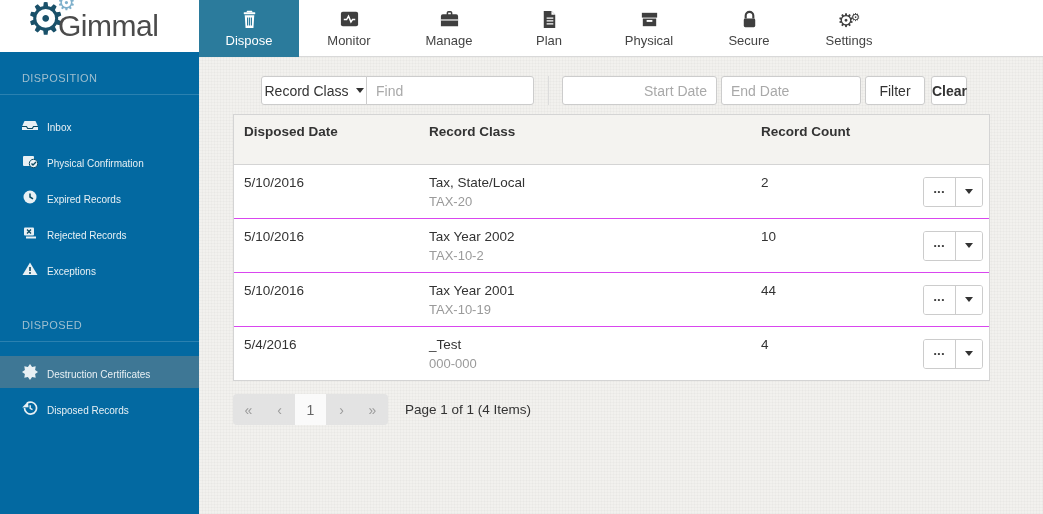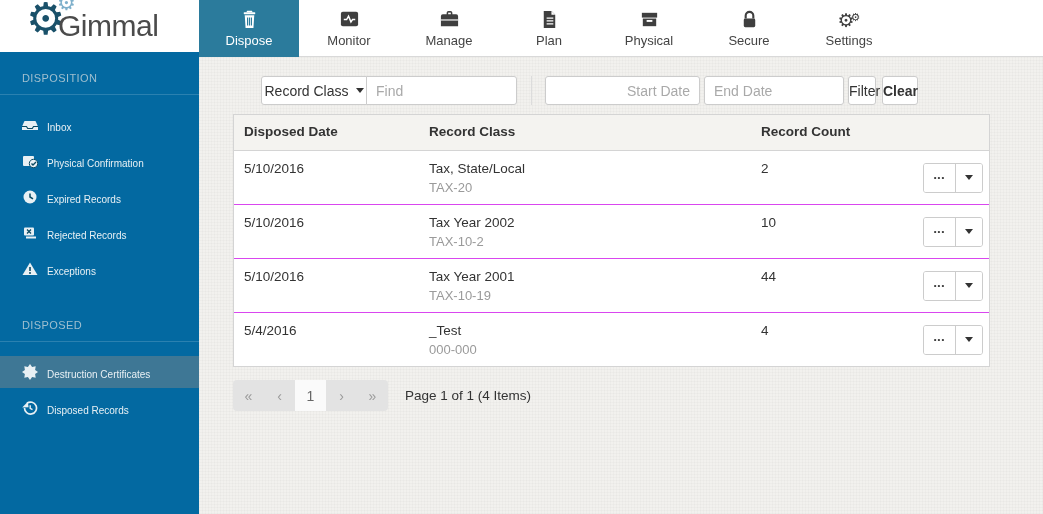--- a/index.html
+++ b/index.html
@@ -42,32 +42,32 @@
   }
 
   
   .filter-bar { display:flex; align-items:center; height:29px; margin:0 0 9px 28px; }
   .ig { display:flex; }
   .btn { background:#fff; border:1px solid #ccc; border-radius:3px; font-size:14px; color:#333; cursor:pointer; font-family:inherit; }
   .rc-btn { width:106px; height:29px; border-radius:3px 0 0 3px; display:flex; align-items:center; justify-content:center; gap:7px; }
   .caret-down { width:0; height:0; border-left:4px solid transparent; border-right:4px solid transparent; border-top:5px solid #333; }
   .tin { height:29px; border:1px solid #ccc; border-radius:3px; padding:0 9px; font-size:14px; color:#333; font-family:inherit; background:#fff; }
   .tin::placeholder { color:#a9a9a9; }
-  .find-in { width:151px; margin-left:-1px; border-radius:0 3px 3px 0; }
+  .find-in { width:168px; margin-left:-1px; border-radius:0 3px 3px 0; }
   .vdiv { width:1px; height:29px; background:#dcdcdc; margin:0 13px 0 14px; }
   .start-in { width:155px;text-align:right; }
   .end-in { width:140px; margin-left:4px; }
-  .filter-btn { width:28px; height:29px; margin-left:4px; }
+  .filter-btn { width:60px; height:29px; margin-left:4px; }
   .clear-btn { width:36px; height:29px; margin-left:6px;font-weight:bold; }
 
   
   .grid { width:757px; background:#fff; border:1px solid #d4d4d4; }
   .g-row { display:grid; grid-template-columns:185px 332px 160px 1fr; }
   .g-head { background:#f4f3f0; border-bottom:1px solid #d4d4d4; font-weight:bold; font-size:13.5px; color:#333; }
-  .g-head > div { padding:9px 0 11px 10px; }
+  .g-head > div { padding:9px 0 25px 10px; }
   .g-body-row { border-bottom:1px solid #d946ef; min-height:53px; font-size:13.5px; color:#333; align-items:start; }
   .g-body-row:last-child { border-bottom:none; }
   .g-body-row > .cell { padding:10px 0 9px 10px; }
   .rc-code { color:#9a9a9a; font-size:13px; margin-top:4px; }
   .cell-actions { justify-self:end; align-self:center; padding-right:6px; }
   .btn-group { display:flex; border:1px solid #ccc; border-radius:3px; overflow:hidden; background:#fff; }
   .btn-more { width:32px; height:28px; display:flex; align-items:center; justify-content:center; border-right:1px solid #ccc; font-size:8px; letter-spacing:1px; color:#333; cursor:pointer; background:#fff; }
   .btn-caret { width:26px; height:28px; display:flex; align-items:center; justify-content:center; cursor:pointer; background:#fff; }
 
   

